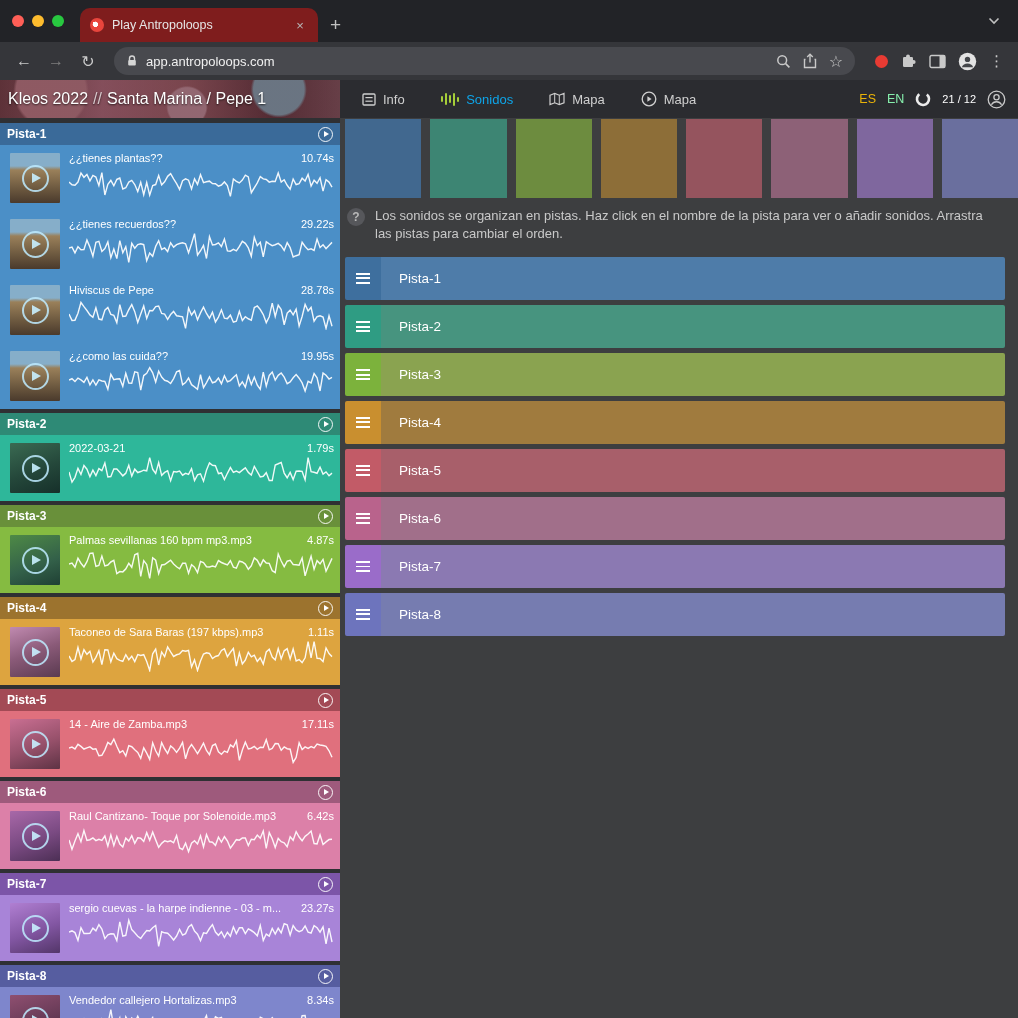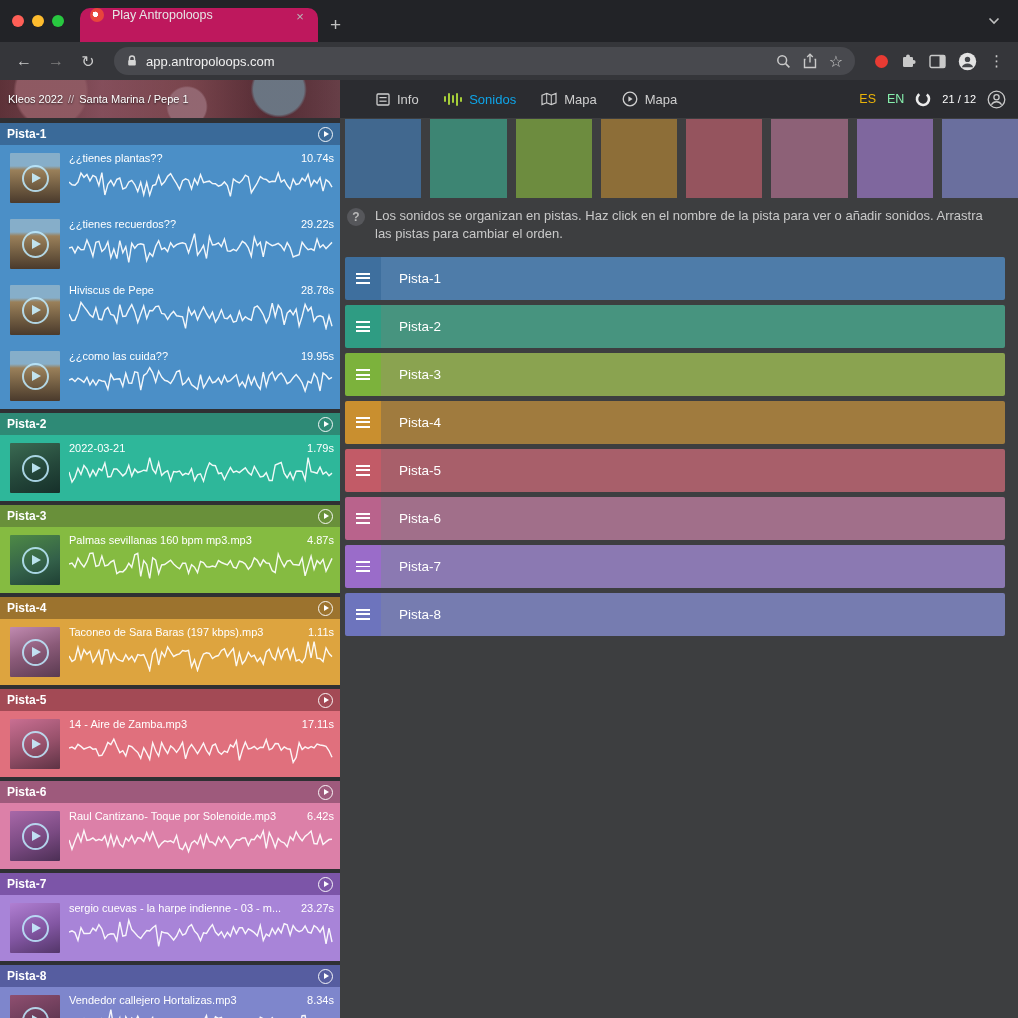--- a/index.html
+++ b/index.html
@@ -10,22 +10,22 @@
     font-family:"Liberation Sans", sans-serif;
     -webkit-font-smoothing:antialiased;
   }
   .icon { display:inline-flex; align-items:center; justify-content:center; }
 
   
   .tabbar { height:42px; background:#222327; display:flex; align-items:flex-end; position:relative; }
   .lights { display:flex; gap:8px; padding:0 16px 0 12px; align-self:center; }
   .light { width:12px; height:12px; border-radius:50%; }
   .light.red { background:#ff5f57; } .light.yellow { background:#febc2e; } .light.green { background:#28c840; }
-  .tab { height:34px; width:238px; background:#be185d; border-radius:10px 10px 0 0;
-         display:flex; padding:0 10px; gap:8px; color:#e6e6e6; font-size:12.5px; }
+  .tab { height:34px; width:238px; background:#7f1d1d; border-radius:10px 10px 0 0;
+         display:flex; align-items:center; padding:0 10px; gap:8px; color:#e6e6e6; font-size:12.5px; }
   .favicon { width:14px; height:14px; border-radius:50%; flex:none;
              background:radial-gradient(circle at 38% 45%, #ffffff 0 2.6px, #e8453c 2.9px); }
   .tabtitle { flex:1; white-space:nowrap; overflow:hidden; text-overflow:ellipsis; }
   .tabclose { color:#b8b8b8; font-size:13px; width:16px; height:16px; border-radius:50%; }
   .newtab { color:#c0c0c0; font-size:19px; margin:0 0 6px 12px; }
   .tabchevron { margin-left:auto; margin-right:18px; align-self:center; }
 
   .toolbar { height:38px; background:#35363a; display:flex; align-items:center; padding:0 10px; gap:4px; }
   .tbtn { width:28px; height:28px; display:flex; align-items:center; justify-content:center;
           color:#c9c9c9; font-size:16px; border-radius:50%; }
@@ -44,23 +44,23 @@
   
   .appheader { height:38px; background:#2b2c30; display:flex; align-items:stretch; }
   .crumbimg { width:340px; flex:none; position:relative; display:flex; align-items:center; padding:0 8px;
     background:
       linear-gradient(rgba(20,10,14,.38), rgba(20,10,14,.38)),
       radial-gradient(circle at 15% 30%, #d98a96 0 12%, transparent 13%),
       radial-gradient(circle at 55% 70%, #e0a0ae 0 10%, transparent 11%),
       radial-gradient(circle at 82% 25%, #9fb6c9 0 9%, transparent 10%),
       linear-gradient(90deg, #8a4a52, #c9788a 30%, #b86a74 55%, #7a3f4a 80%, #9a5f6a);
   }
-  .crumb { color:#fff; font-size:11px; white-space:nowrap; text-shadow:0 1px 2px rgba(0,0,0,.7); display:flex; gap:5px; }
+  .crumb { color:#fff; font-size:16px; white-space:nowrap; text-shadow:0 1px 2px rgba(0,0,0,.7); display:flex; gap:5px; }
   .crumb .sep { color:#d8c8cc; }
-  .appnav { display:flex; align-items:center; gap:25px; padding-left:36px; }
+  .appnav { display:flex; align-items:center; gap:36px; padding-left:22px; }
   .navitem { display:flex; align-items:center; gap:7px; color:#cfcfcf; font-size:13px; }
   .navitem.active { color:#0ea5e9; }
   .eq { display:flex; align-items:center; gap:1.5px; height:14px; }
   .eq i { width:2.5px; background:#a6ce39; border-radius:1px; display:block; }
   .eq i:nth-child(1){height:6px;} .eq i:nth-child(2){height:12px;} .eq i:nth-child(3){height:8px;} .eq i:nth-child(4){height:13px;} .eq i:nth-child(5){height:5px;}
   .hdr-right { margin-left:auto; display:flex; align-items:center; gap:11px; padding-right:12px; }
   .lang { font-size:12.5px; }
   .lang.on { color:#eab308; } .lang.off { color:#86efac; }
   .counter { color:#ffffff; font-size:11px; }
 

